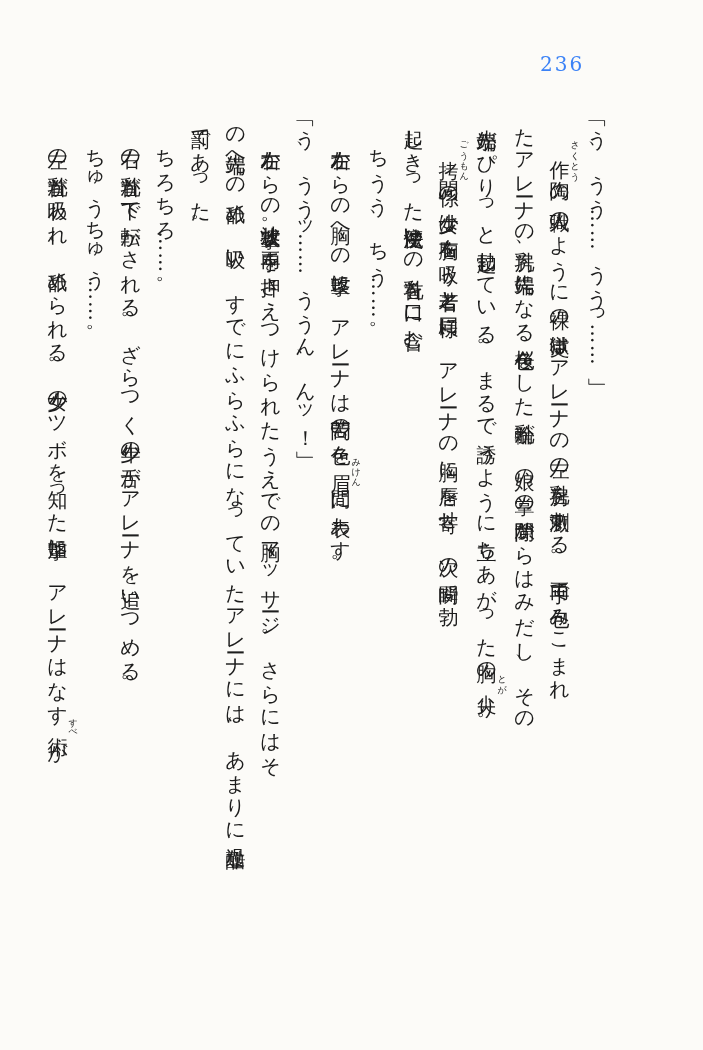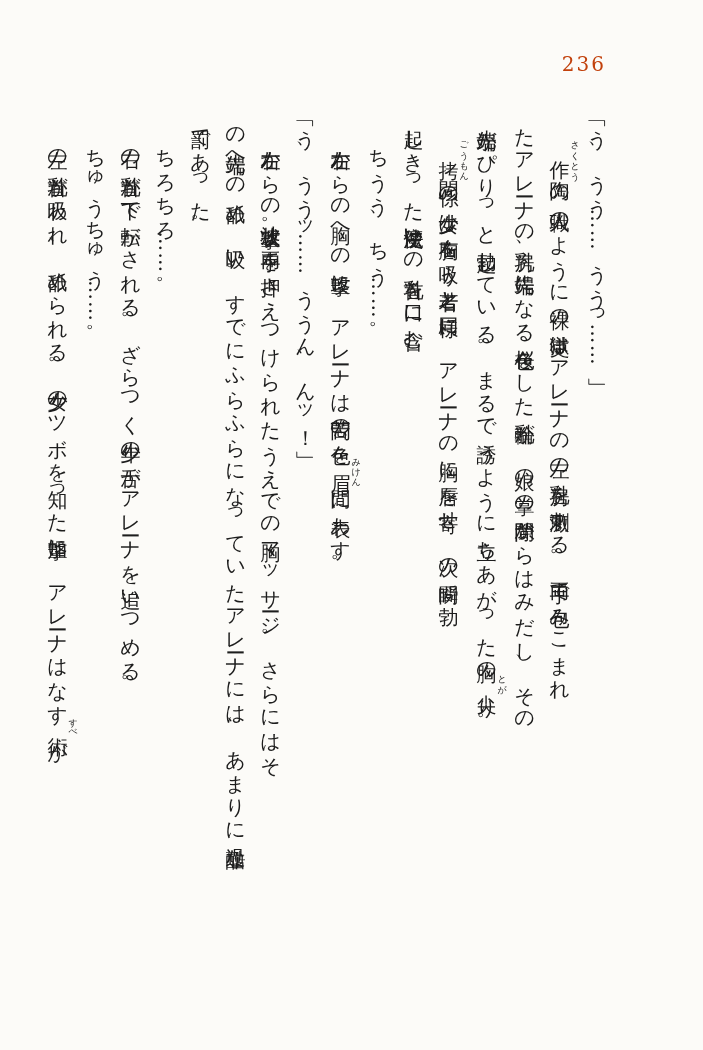--- a/index.html
+++ b/index.html
@@ -12,24 +12,24 @@
     position: relative;
     overflow: hidden;
     background: #fcfbf8;
     font-family: "DejaVu Serif", "Liberation Serif", serif;
   }
   .page-number {
     position: absolute;
     top: 52px;
     left: 540px;
     width: 66px;
-    text-align: right;
+    text-align: left;
     font-size: 20px;
     letter-spacing: 2px;
-    color: #c2410c;
+    color: #3b82f6;
   }
   .text-block {
     position: absolute;
     top: 114px;
     right: 88px;
     height: 838px;
     writing-mode: vertical-rl;
     text-orientation: mixed;
     font-size: 20px;
     line-height: 35px;

